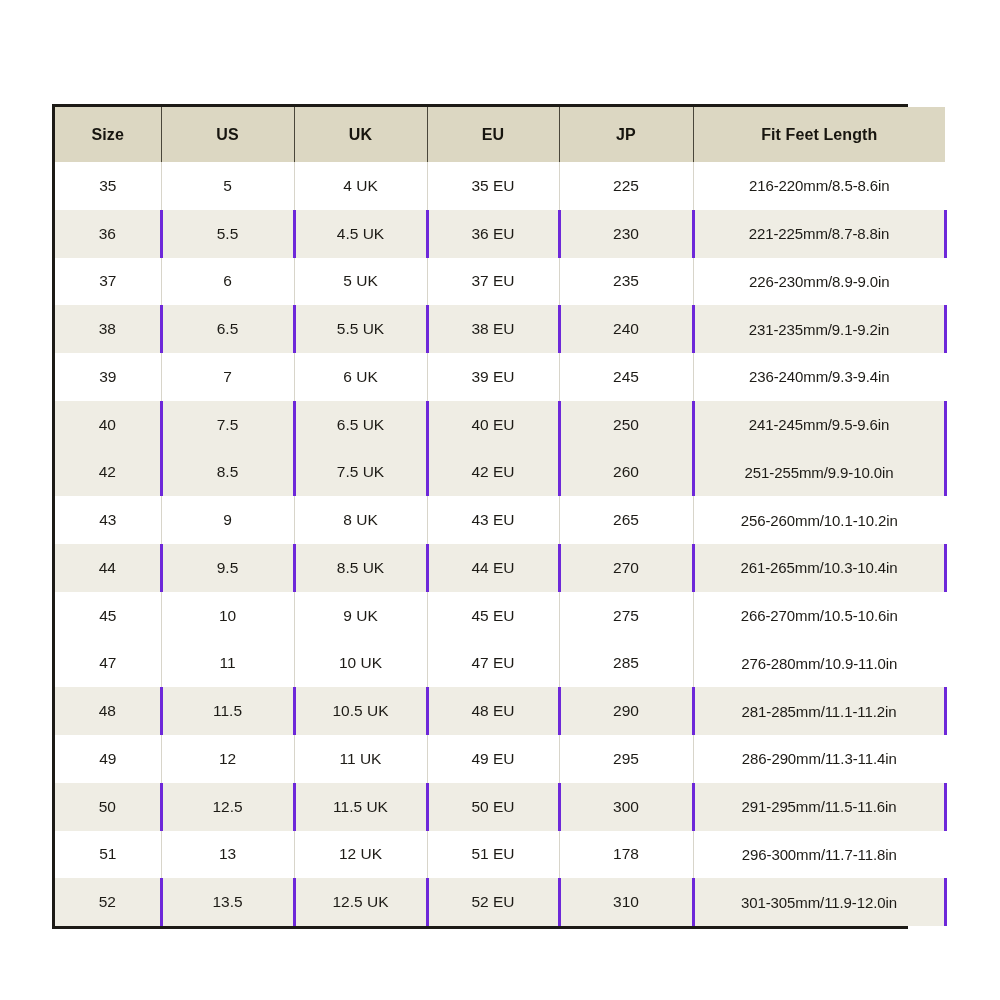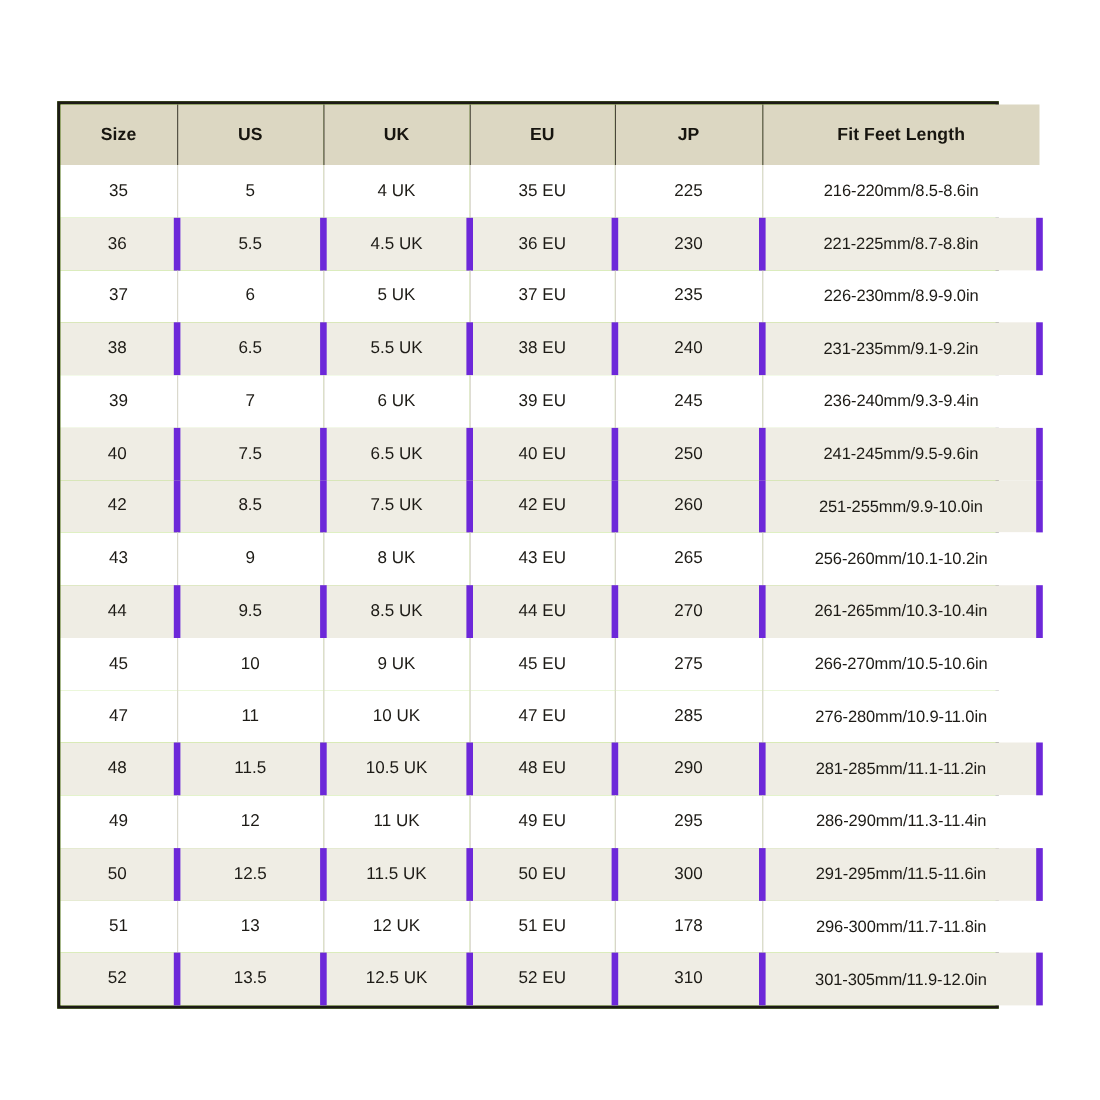--- a/index.html
+++ b/index.html
@@ -11,26 +11,26 @@
     height: 1000px;
     background: #ffffff;
     font-family: "Liberation Sans", sans-serif;
     position: relative;
     overflow: hidden;
   }
 
   #size-chart-wrap {
     position: absolute;
     left: 52px;
-    top: 92px;
+    top: 104px;
     width: 856px;
     height: 825px;
     box-sizing: border-box;
     border: 3px solid #1c1a16;
-    background: #84cc16;
+    background: #5eead4;
   }
 
   table.size-chart {
     width: 100%;
     height: 100%;
     border-collapse: collapse;
     table-layout: fixed;
   }
 
   
@@ -71,21 +71,21 @@
     color: #1d1b16;
     font-size: 15.5px;
     font-weight: normal;
     text-align: center;
     vertical-align: middle;
     padding: 0;
     border-right: 1px solid #d8d5ca;
     white-space: nowrap;
   }
   tbody tr.row-even td {
-    border-right: 6px solid #6d28d9;
+    border-right: 3px solid #6d28d9;
   }
   tbody td:last-child {
     border-right: none;
   }
   tbody td.cell-fit {
     font-size: 15px;
     letter-spacing: -0.1px;
   }
 </style>
 </head>

